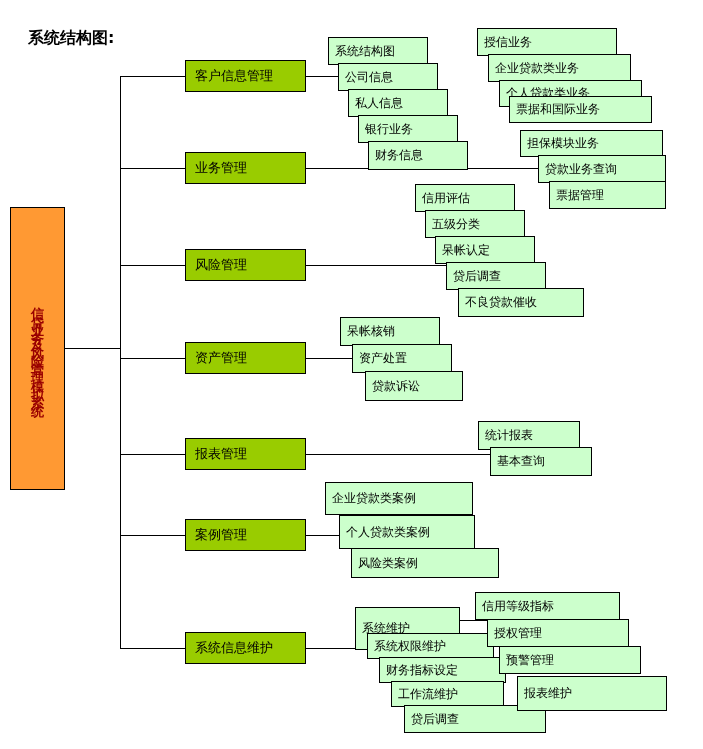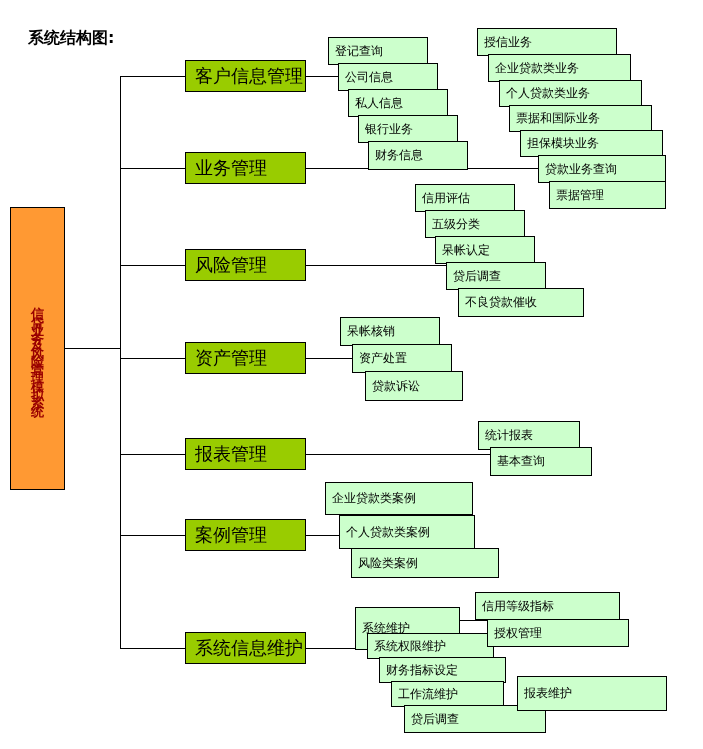--- a/index.html
+++ b/index.html
@@ -40,21 +40,21 @@
     line-height: 1;
     white-space: nowrap;
   }
   .cat {
     position: absolute;
     left: 185px; width: 121px; height: 32px;
     background: var(--category-fill, #99CC00);
     border: 1px solid #000000;
     display: flex; align-items: center;
     padding-left: 9px;
-    font-size: 18px;
+    font-size: 13px;
     color: #000000;
     white-space: nowrap;
   }
   .leaf {
     position: absolute;
     background: var(--leaf-fill, #CCFFCC);
     border: 1px solid #000000;
     display: flex; align-items: center;
     padding-left: 6px;
     font-size: 12px;
@@ -94,30 +94,30 @@
   </div>
 
   <div class="cat" style="top:60px">客户信息管理</div>
   <div class="cat" style="top:152px">业务管理</div>
   <div class="cat" style="top:249px">风险管理</div>
   <div class="cat" style="top:342px">资产管理</div>
   <div class="cat" style="top:438px">报表管理</div>
   <div class="cat" style="top:519px">案例管理</div>
   <div class="cat" style="top:632px">系统信息维护</div>
 
-  <div class="leaf" style="left:328px;top:37px;width:100px;height:28px">登记查询</div>
+  <div class="leaf" style="left:328px;top:37px;width:100px;height:28px">系统结构图</div>
   <div class="leaf" style="left:338px;top:63px;width:100px;height:28px">公司信息</div>
   <div class="leaf" style="left:348px;top:89px;width:100px;height:28px">私人信息</div>
   <div class="leaf" style="left:358px;top:115px;width:100px;height:28px">银行业务</div>
   <div class="leaf" style="left:368px;top:141px;width:100px;height:29px">财务信息</div>
 
   <div class="leaf" style="left:477px;top:28px;width:140px;height:28px">授信业务</div>
   <div class="leaf" style="left:488px;top:54px;width:143px;height:28px">企业贷款类业务</div>
   <div class="leaf" style="left:499px;top:80px;width:143px;height:27px">个人贷款类业务</div>
-  <div class="leaf" style="left:509px;top:105px;width:143px;height:27px">票据和国际业务</div>
+  <div class="leaf" style="left:509px;top:96px;width:143px;height:27px">票据和国际业务</div>
   <div class="leaf" style="left:520px;top:130px;width:143px;height:27px">担保模块业务</div>
   <div class="leaf" style="left:538px;top:155px;width:128px;height:28px">贷款业务查询</div>
   <div class="leaf" style="left:549px;top:181px;width:117px;height:28px">票据管理</div>
 
   <div class="leaf" style="left:415px;top:184px;width:100px;height:28px">信用评估</div>
   <div class="leaf" style="left:425px;top:210px;width:100px;height:28px">五级分类</div>
   <div class="leaf" style="left:435px;top:236px;width:100px;height:28px">呆帐认定</div>
   <div class="leaf" style="left:446px;top:262px;width:100px;height:28px">贷后调查</div>
   <div class="leaf" style="left:458px;top:288px;width:126px;height:29px">不良贷款催收</div>
 
@@ -133,15 +133,16 @@
   <div class="leaf" style="left:351px;top:548px;width:148px;height:30px">风险类案例</div>
 
   <div class="leaf" style="left:355px;top:607px;width:105px;height:43px">系统维护</div>
   <div class="leaf" style="left:367px;top:633px;width:127px;height:26px">系统权限维护</div>
   <div class="leaf" style="left:379px;top:657px;width:127px;height:26px">财务指标设定</div>
   <div class="leaf" style="left:391px;top:681px;width:113px;height:26px">工作流维护</div>
   <div class="leaf" style="left:404px;top:705px;width:142px;height:28px">贷后调查</div>
 
   <div class="leaf" style="left:475px;top:592px;width:145px;height:28px">信用等级指标</div>
   <div class="leaf" style="left:487px;top:619px;width:142px;height:28px">授权管理</div>
+  <div class="leaf" style="left:499px;top:646px;width:142px;height:28px">预警管理</div>
   <div class="leaf" style="left:517px;top:676px;width:150px;height:35px">报表维护</div>
 
 </div>
 
 </body></html>

